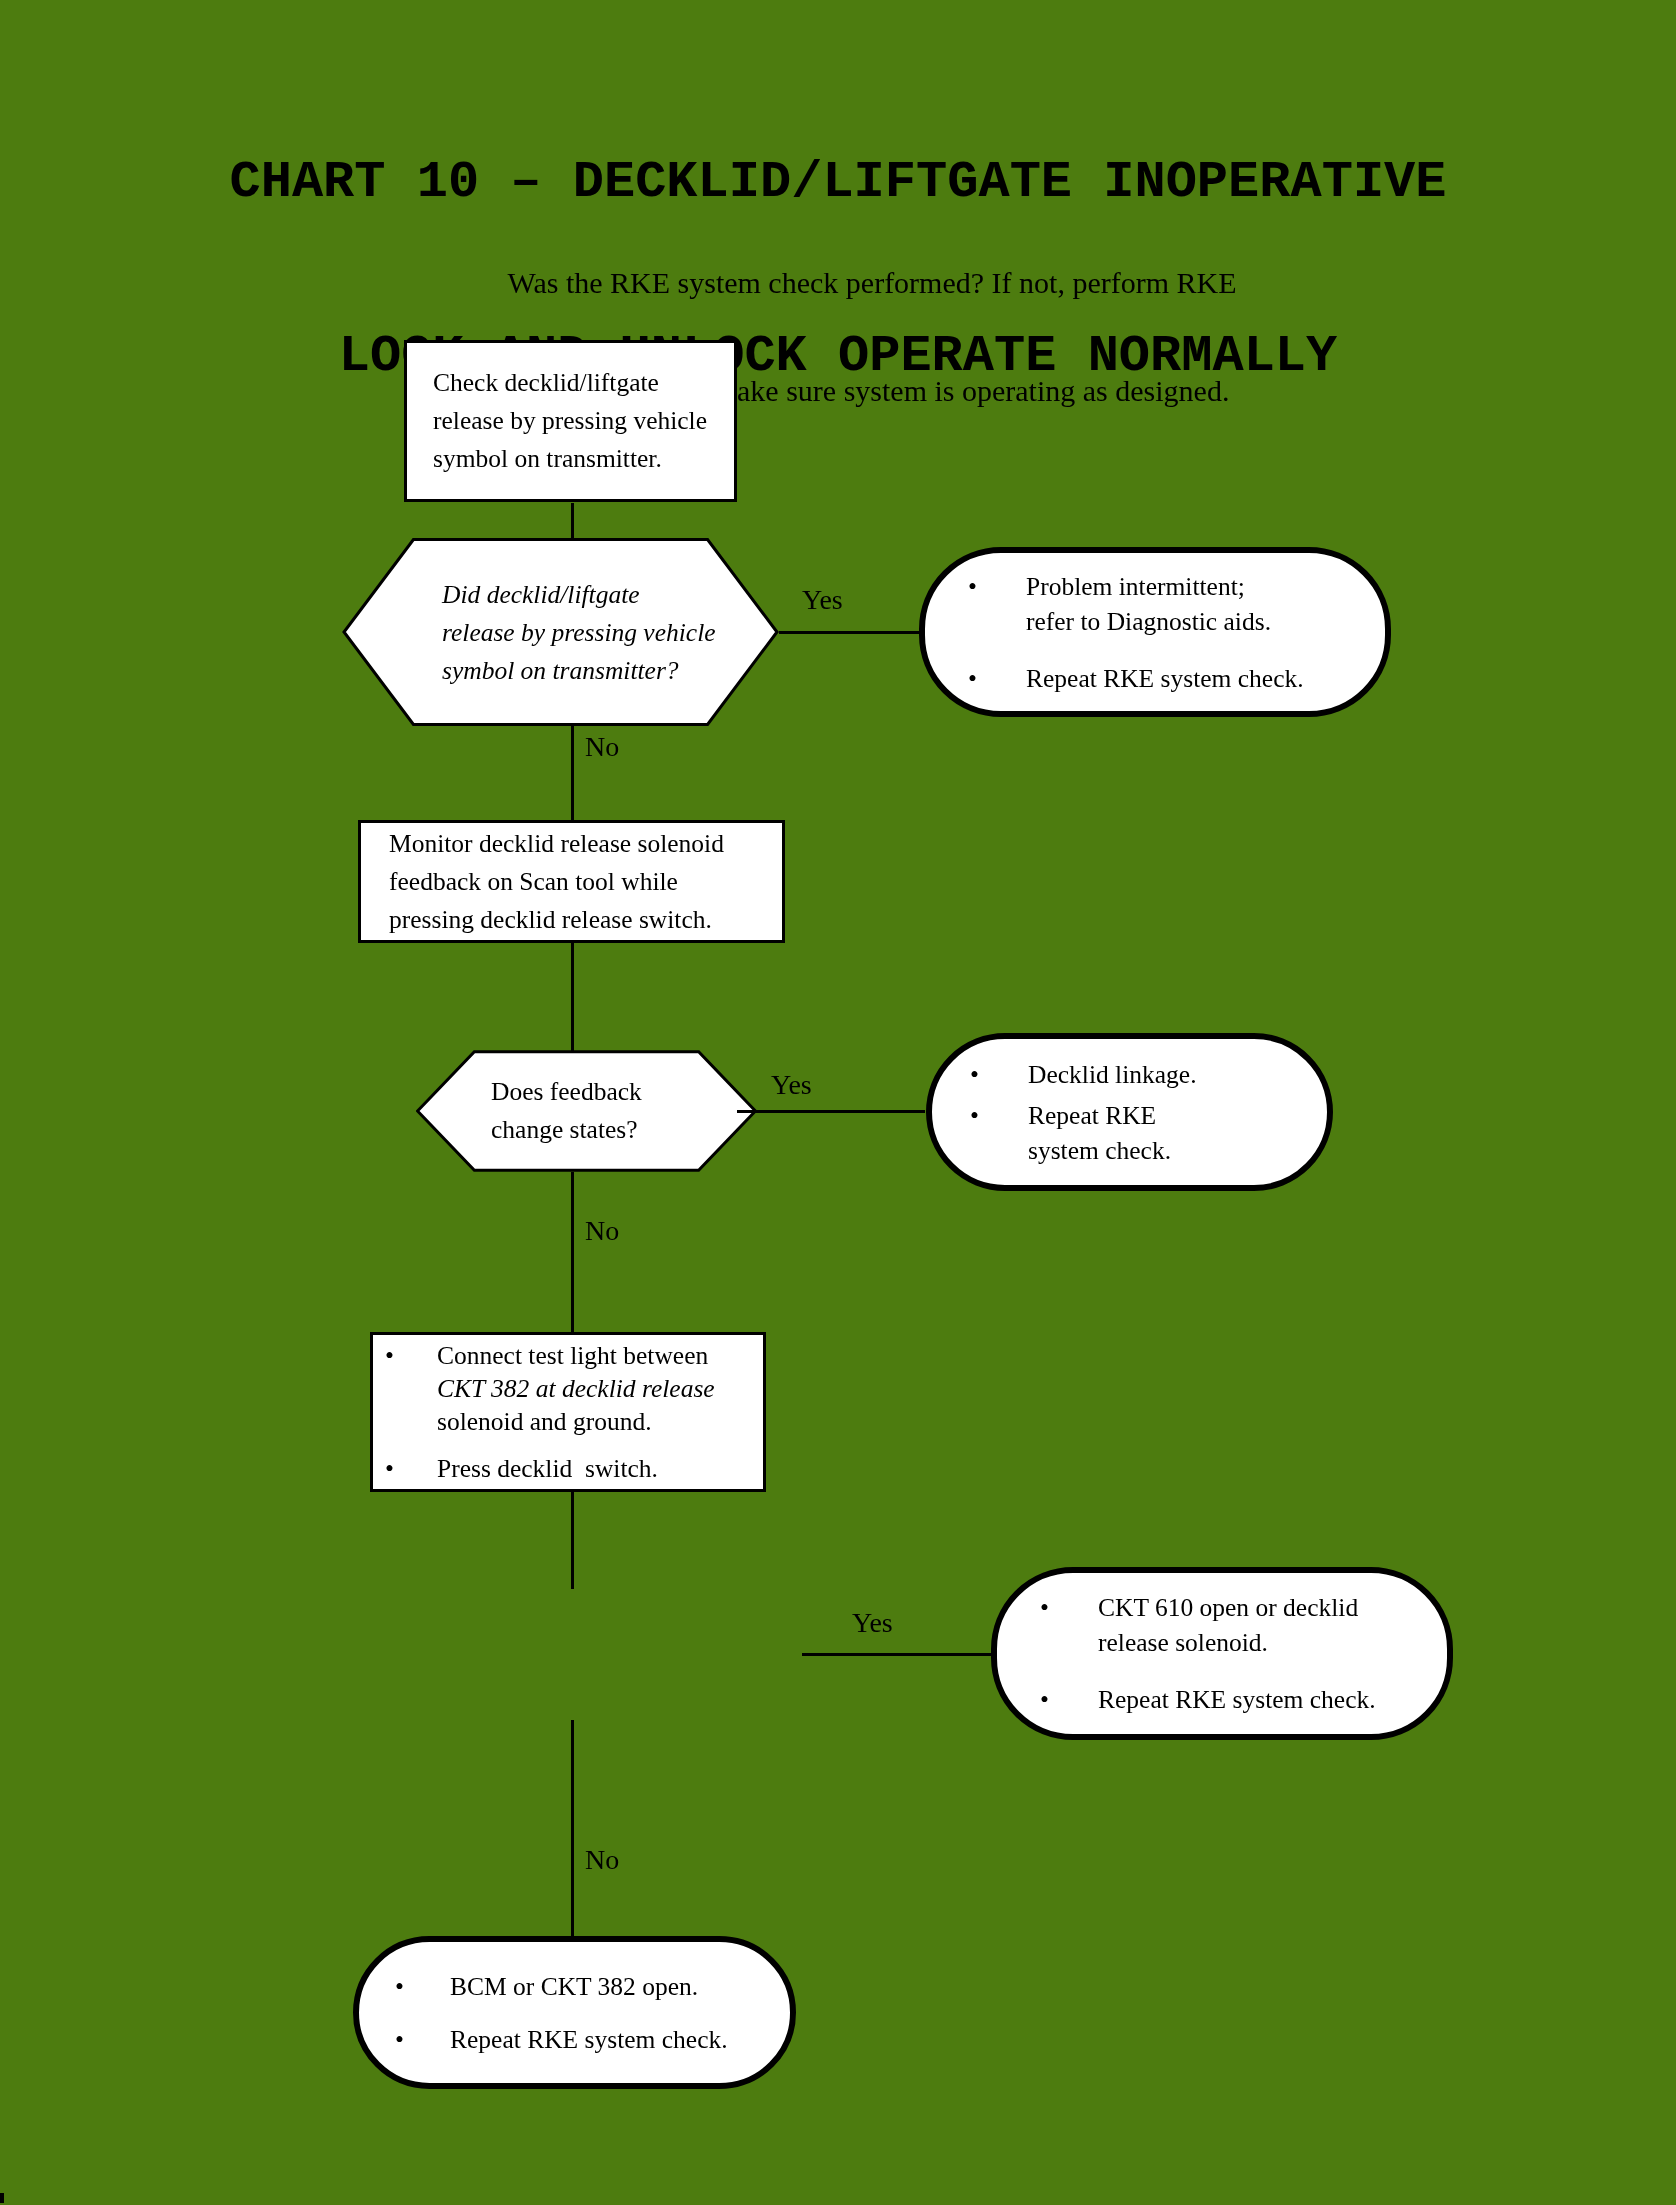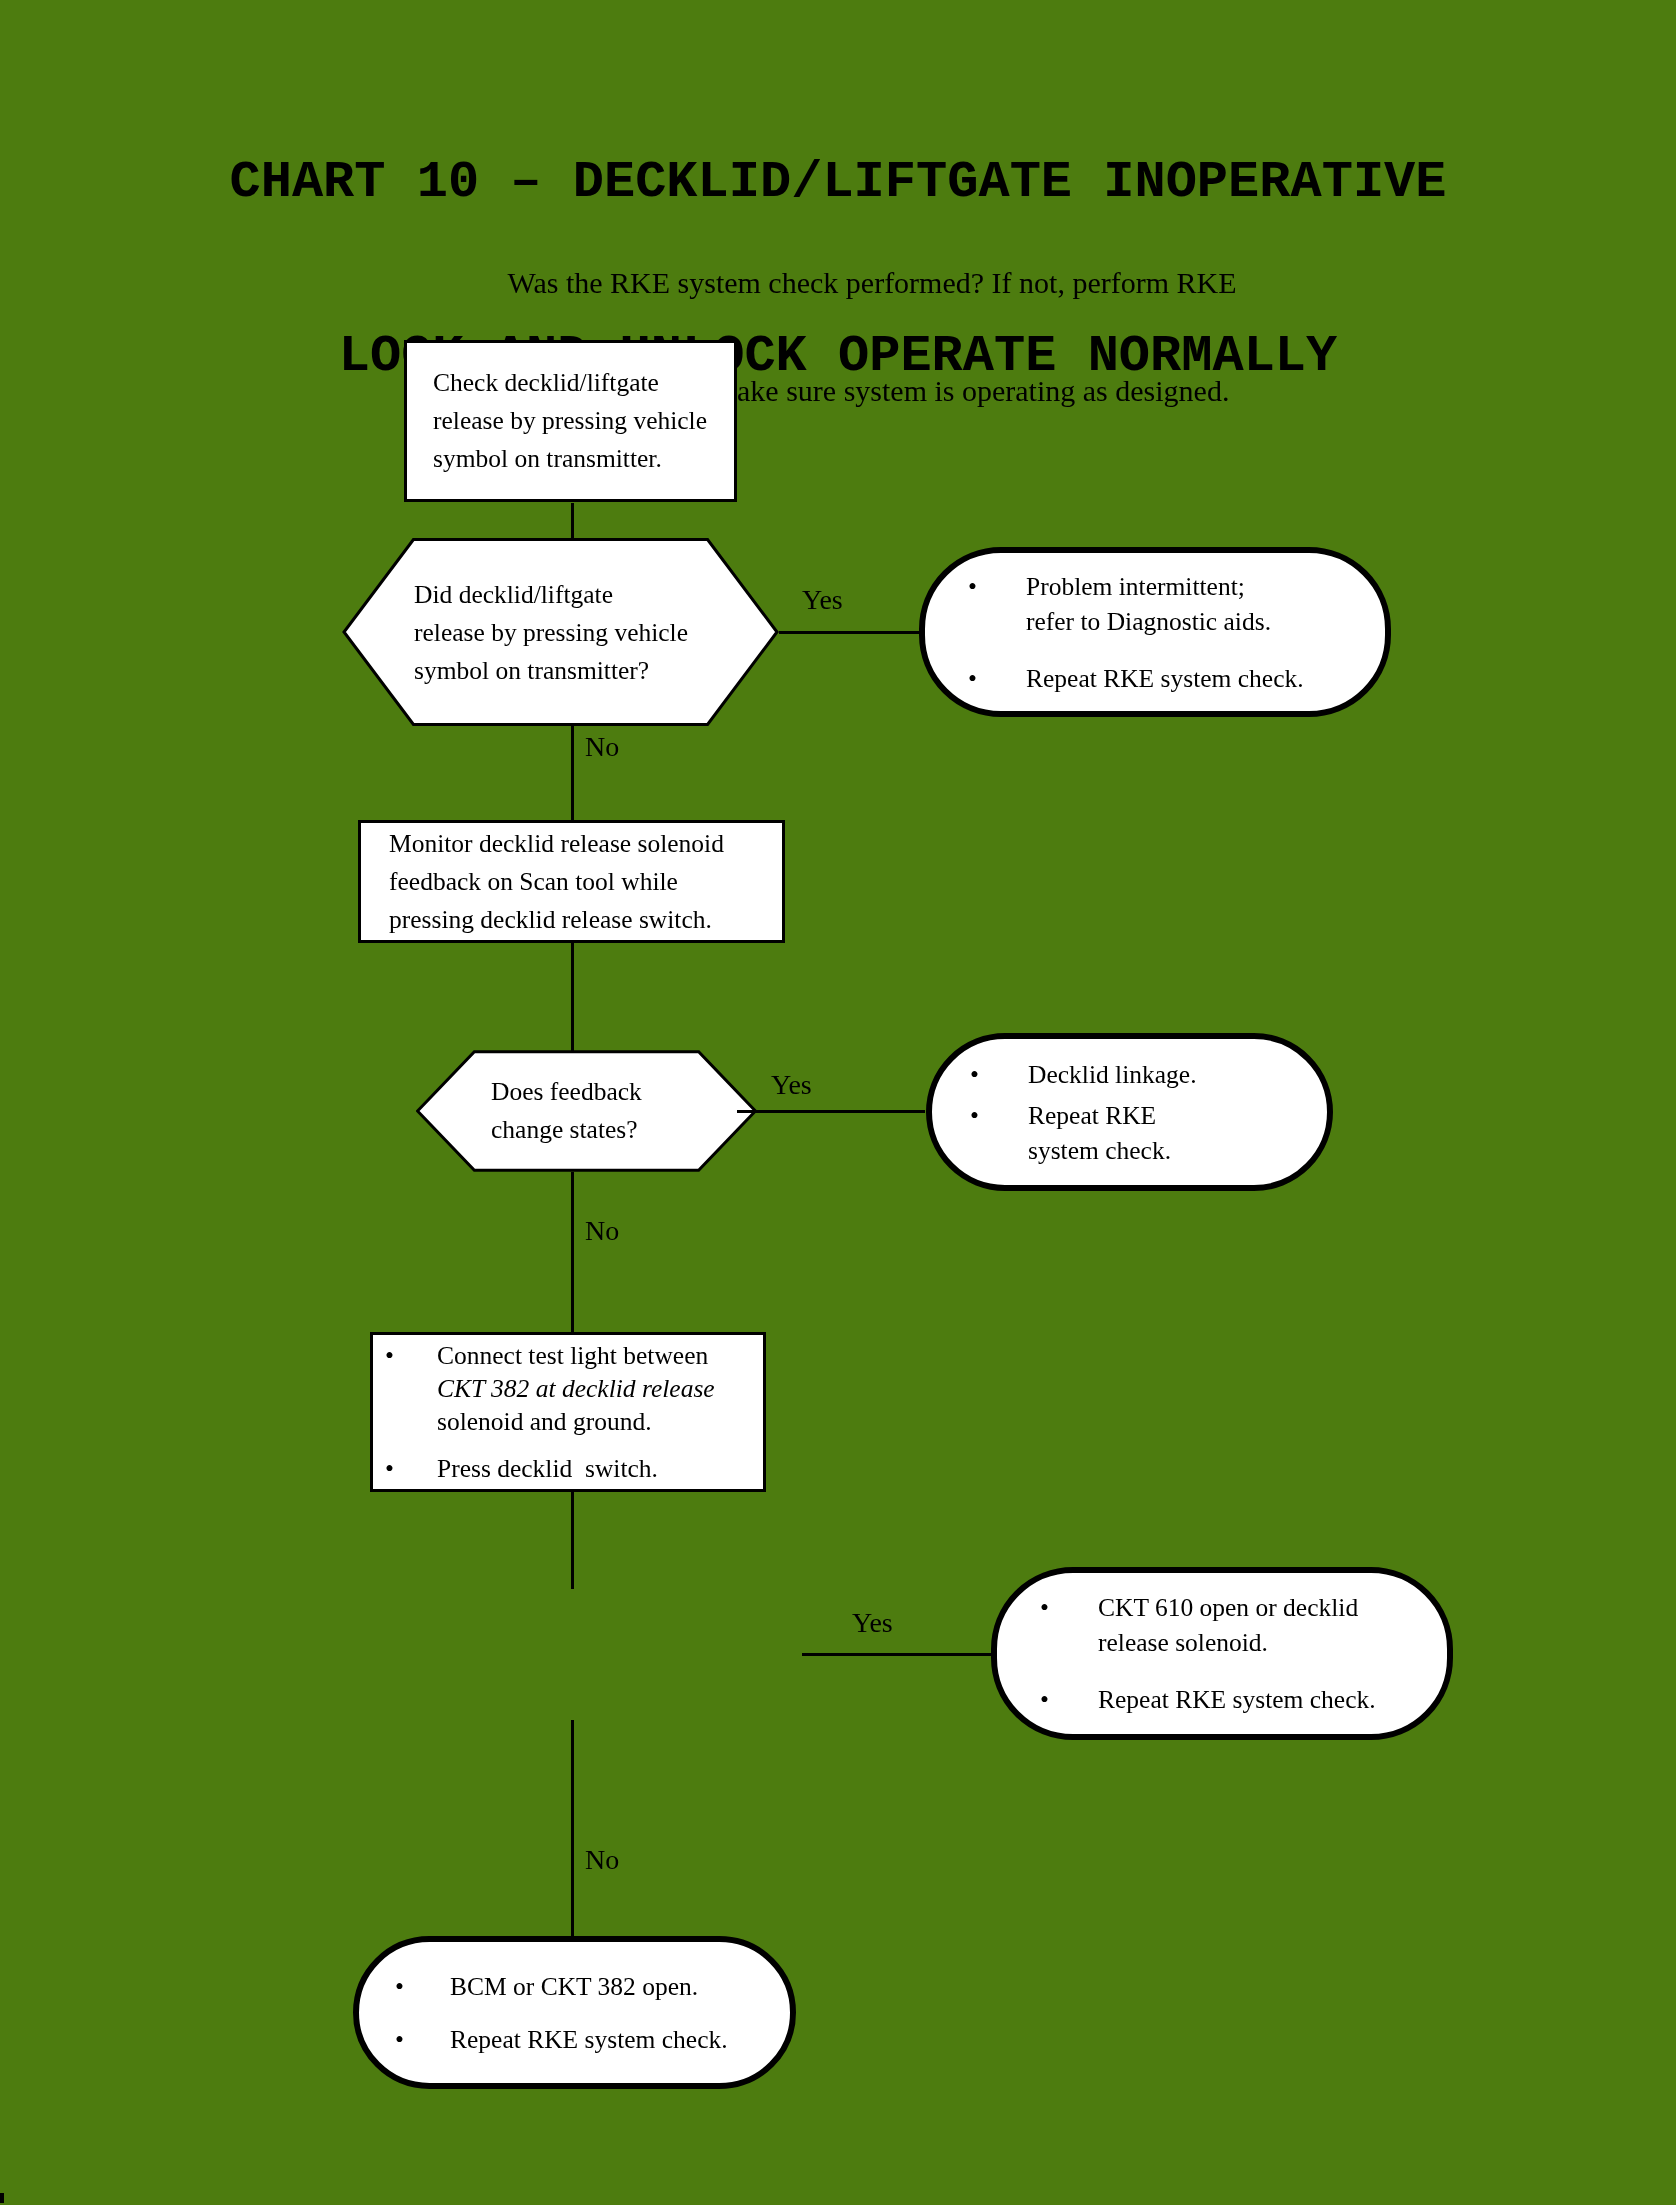--- a/index.html
+++ b/index.html
@@ -79,21 +79,21 @@
     <div class="ntxt">release by pressing vehicle</div>
     <div class="ntxt">symbol on transmitter.</div>
   </div>
 
   <div class="vline" style="left:571px;top:503px;width:3px;height:35px;"></div>
 
   <div class="hex" style="left:342px;top:538px;width:437px;height:188px;">
     <svg width="437" height="188" viewBox="0 0 719 310">
       <polygon points="117,2.5 602,2.5 716.5,155 602,307.5 117,307.5 2.5,155" fill="#ffffff" stroke="#000000" stroke-width="5"></polygon>
     </svg>
-    <div class="htext" style="left:72px;top:38px;">
+    <div class="htext" style="left:100px;top:38px;font-style:italic;">
       <div class="ntxt">Did decklid/liftgate</div>
       <div class="ntxt">release by pressing vehicle</div>
       <div class="ntxt">symbol on transmitter?</div>
     </div>
   </div>
 
   <div class="lbl" style="left:802px;top:585px;">Yes</div>
   <div class="hline" style="left:779px;top:631px;width:140px;height:3px;"></div>
 
   <div class="term r135" style="left:919px;top:547px;width:472px;height:170px;padding-left:43px;">

